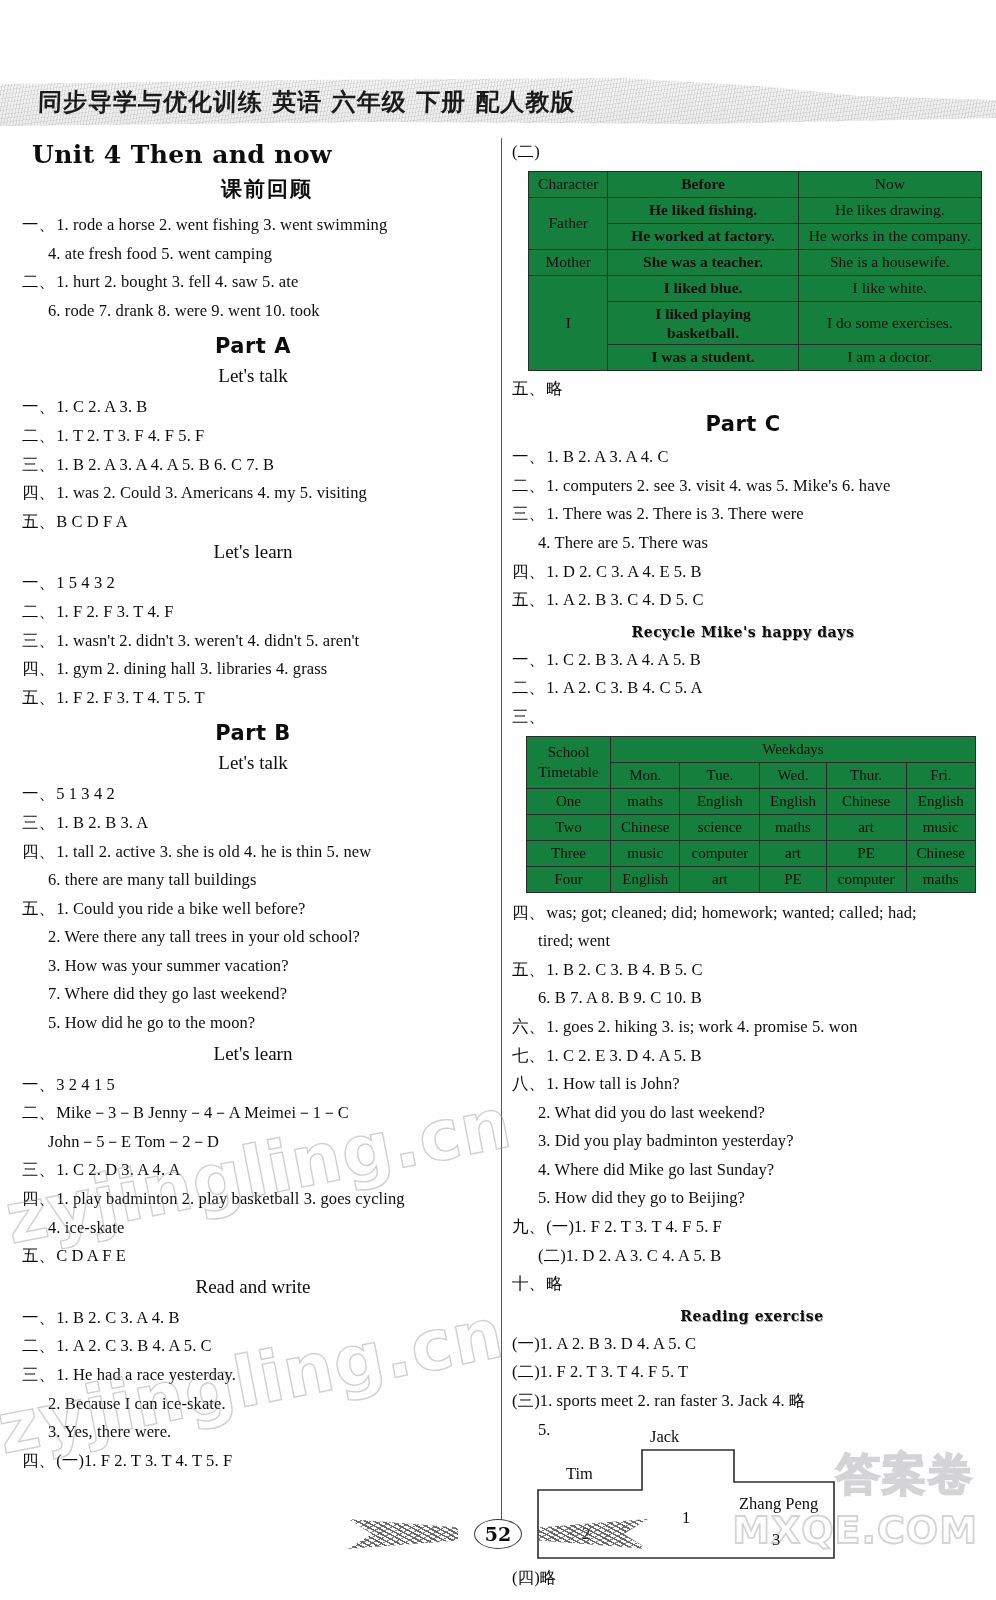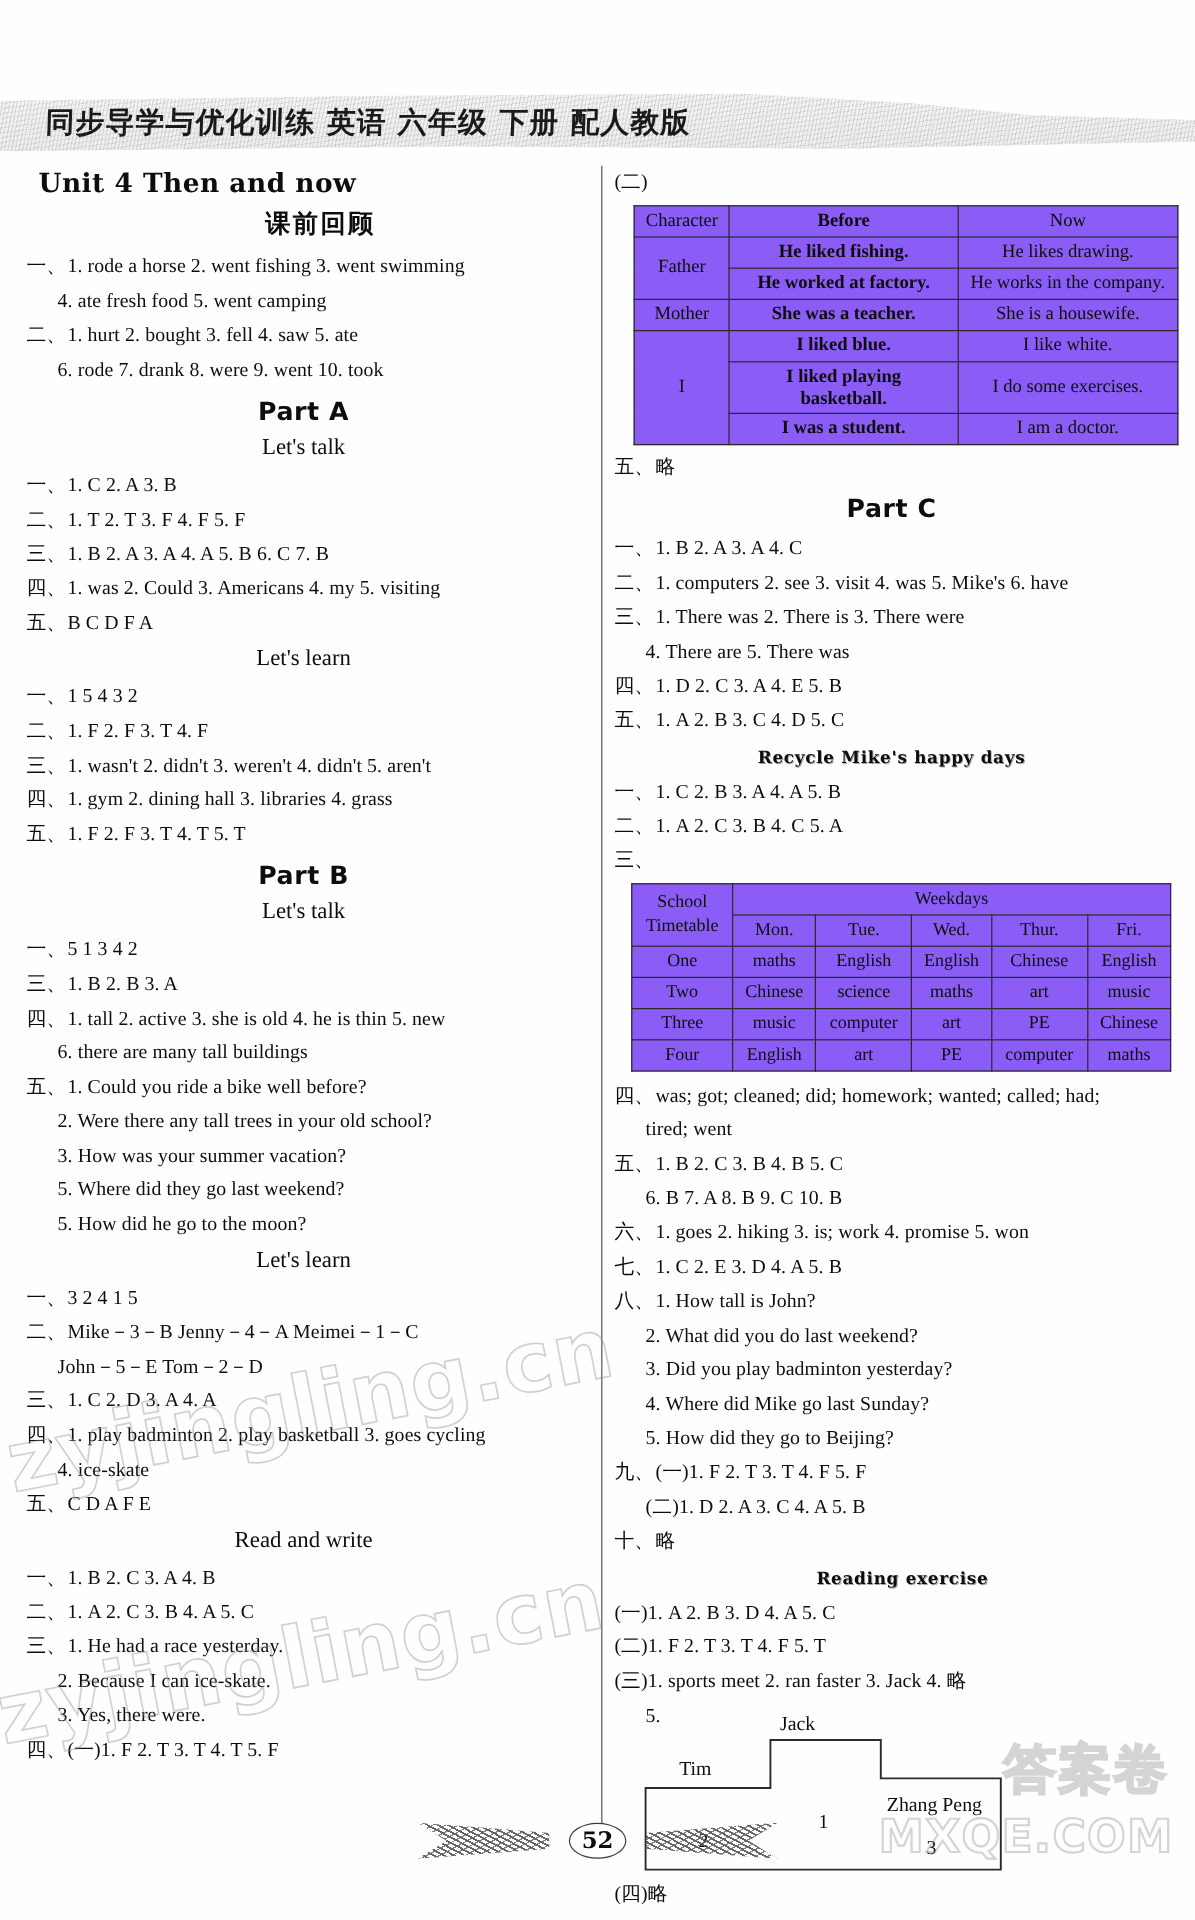--- a/index.html
+++ b/index.html
@@ -50,21 +50,21 @@
   }
   .col { position:absolute; top:138px; }
   #col-left  { left:22px;  width:462px; }
   #col-right { left:512px; width:462px; }
 
   
   .h-unit {
     text-align:center;
     font-family:"DejaVu Serif", serif;
     font-weight:700;
-    font-size:22px;
+    font-size:25px;
     letter-spacing:.4px;
     margin:2px 0 6px 0;
     text-align:left;
     padding-left:10px;
   }
   .h-cn {
     text-align:center;
     font-family:"DejaVu Sans", sans-serif;
     font-weight:700;
     font-size:21px;
@@ -105,21 +105,21 @@
     letter-spacing:.1px;
   }
   .ln .lab { margin-right:1px; }
   .ln.ind { padding-left:26px; }
 
   
   table.bk {
     border-collapse:collapse;
     font-size:15.5px;
     font-family:"Liberation Serif", serif;
-    background:#8b5cf6;
+    background:#15803d;
   }
   table.bk td, table.bk th {
     border:1px solid #2a2a2a;
     text-align:center;
     font-weight:400;
     padding:2px 3px;
     line-height:20px;
   }
   #tbl-chars { width:454px; margin:4px 0 4px 16px; }
   #tbl-chars td { height:26px; }
@@ -250,21 +250,21 @@
     <div class="h-part">Part B</div>
     <div class="h-sub">Let's talk</div>
     <div>
         <div class="ln"><span class="lab">一、</span><span>5  1  3  4  2</span></div>
         <div class="ln"><span class="lab">三、</span><span>1. B   2. B   3. A</span></div>
         <div class="ln"><span class="lab">四、</span><span>1. tall   2. active   3. she is old   4. he is thin   5. new</span></div>
         <div class="ln ind"><span>6. there are many tall buildings</span></div>
         <div class="ln"><span class="lab">五、</span><span>1. Could you ride a bike well before?</span></div>
         <div class="ln ind"><span>2. Were there any tall trees in your old school?</span></div>
         <div class="ln ind"><span>3. How was your summer vacation?</span></div>
-        <div class="ln ind"><span>5. Where did they go last weekend?</span></div>
+        <div class="ln ind"><span>7. Where did they go last weekend?</span></div>
         <div class="ln ind"><span>5. How did he go to the moon?</span></div>
       </div>
 
     <div class="h-sub">Let's learn</div>
     <div>
         <div class="ln"><span class="lab">一、</span><span>3  2  4  1  5</span></div>
         <div class="ln"><span class="lab">二、</span><span>Mike－3－B   Jenny－4－A   Meimei－1－C</span></div>
         <div class="ln ind"><span>John－5－E   Tom－2－D</span></div>
         <div class="ln"><span class="lab">三、</span><span>1. C   2. D   3. A   4. A</span></div>
         <div class="ln"><span class="lab">四、</span><span>1. play badminton   2. play basketball   3. goes cycling</span></div>

